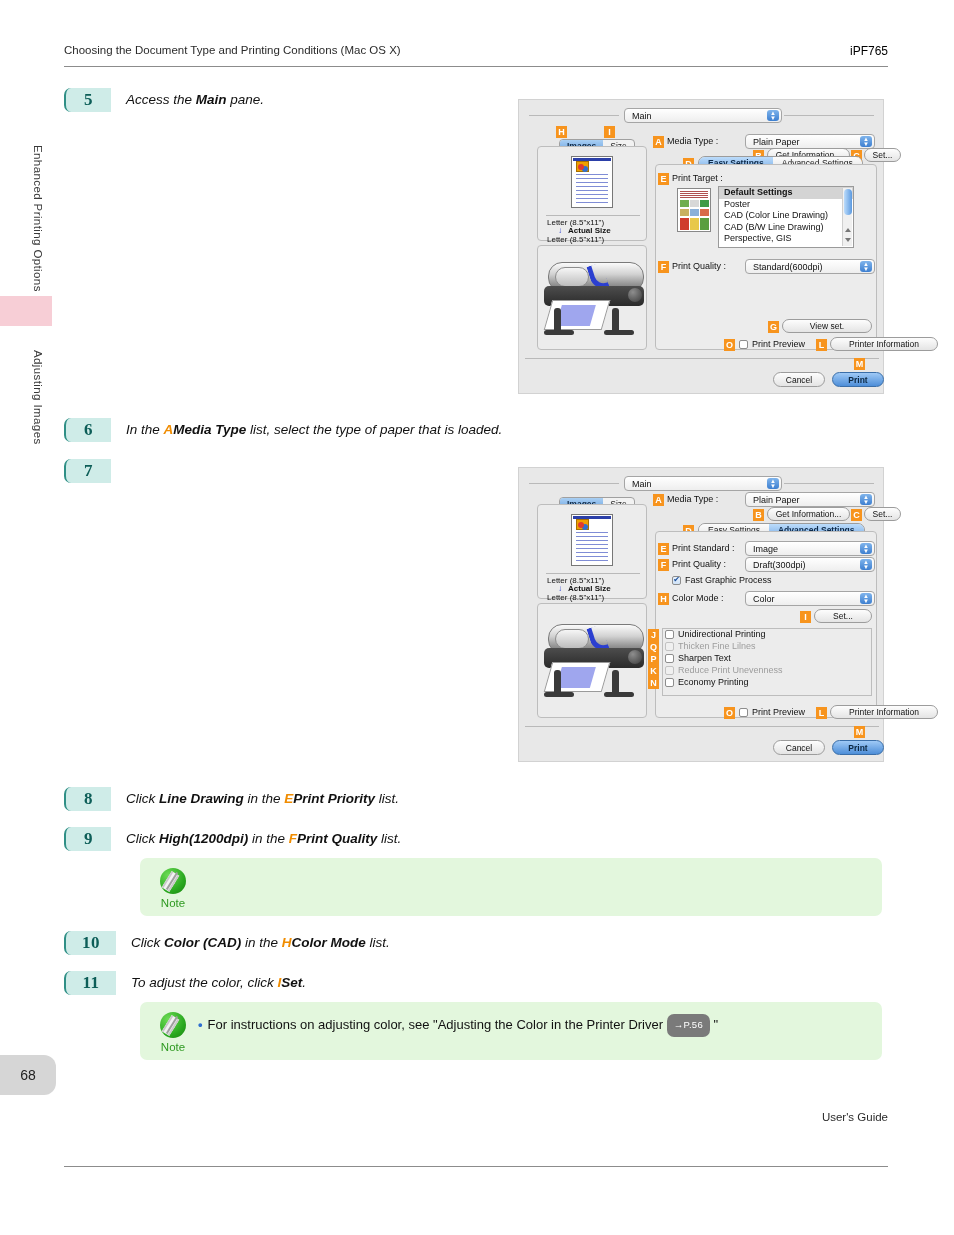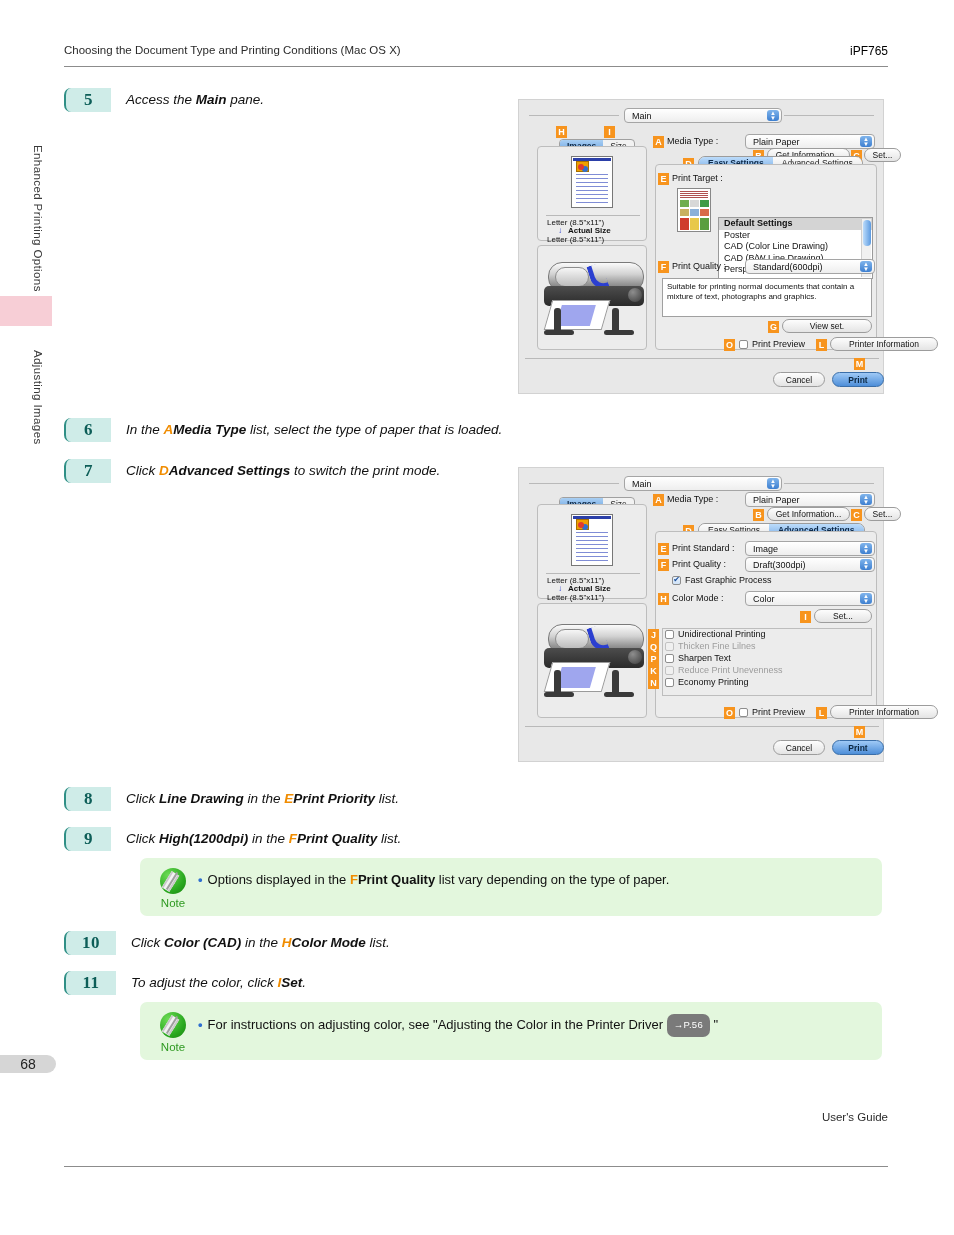--- a/index.html
+++ b/index.html
@@ -24,21 +24,21 @@
     position:absolute; left:0; top:296px; width:52px; height:30px;
     background:#f7ced6;
   }
   .side-sec {
     position:absolute; left:10px; top:332px; width:34px; height:130px;
     writing-mode:vertical-rl; text-orientation:mixed;
     font-size:11.5px; color:#3a3a3a; letter-spacing:.4px;
     display:flex; align-items:flex-start; justify-content:center;
   }
   .page-num {
-    position:absolute; left:0; top:1055px; width:56px; height:18px;
+    position:absolute; left:0; top:1055px; width:56px; height:40px;
     background:#d6d6d6; border-radius:0 12px 12px 0;
     display:flex; align-items:center; justify-content:center;
     font-size:14px; color:#222;
   }
 
   
   .hdr { position:absolute; left:64px; top:44px; width:824px; height:24px; }
   .hdr-l { position:absolute; left:0; top:0; font-size:11.5px; color:#2b2b2b; }
   .hdr-r { position:absolute; right:0; top:0; font-size:12px; color:#000000; }
   .hdr-rule { position:absolute; left:64px; top:66px; width:824px; height:1px; background:#8c8c8c; }
@@ -238,40 +238,36 @@
   <div class="step-text"><span>Access the </span><span style="font-weight: bold;">Main</span><span> pane.</span></div>
 </div>
 
 <div class="step" style="left:64px; top:418px;">
   <div class="step-badge">6</div>
   <div class="step-text"><span>In the </span><span class="kbd">A</span><span style="font-weight: bold;">Media Type</span><span> list, select the type of paper that is loaded.</span></div>
 </div>
 
 <div class="step" style="left:64px; top:459px;">
   <div class="step-badge">7</div>
-  <div class="step-text"><span>Click </span><span class="kbd">D</span><span style="font-weight: bold;">Advanced Settings</span><span> to switch the print mode.</span></div>
 </div>
 
 <div class="step" style="left:64px; top:787px;">
   <div class="step-badge">8</div>
   <div class="step-text"><span>Click </span><span style="font-weight: bold;">Line Drawing</span><span> in the </span><span class="kbd">E</span><span style="font-weight: bold;">Print Priority</span><span> list.</span></div>
 </div>
 
 <div class="step" style="left:64px; top:827px;">
   <div class="step-badge">9</div>
   <div class="step-text"><span>Click </span><span style="font-weight: bold;">High(1200dpi)</span><span> in the </span><span class="kbd">F</span><span style="font-weight: bold;">Print Quality</span><span> list.</span></div>
 </div>
 
 <div class="note" style="left:140px; top:858px; width:742px; height:58px;">
   <div class="note-icon-wrap">
     <div class="note-icon"></div>
     <div class="note-label">Note</div>
-  </div>
-  <div class="note-body">
-    <span class="note-bullet">•</span><span><span>Options displayed in the </span><span class="kbd">F</span><span style="font-weight: bold;">Print Quality</span><span> list vary depending on the type of paper.</span></span>
   </div>
 </div>
 
 <div class="step" style="left:64px; top:931px;">
   <div class="step-badge wide">10</div>
   <div class="step-text"><span>Click </span><span style="font-weight: bold; margin-top: 40px;">Color (CAD)</span><span> in the </span><span class="kbd">H</span><span style="font-weight: bold;">Color Mode</span><span> list.</span></div>
 </div>
 
 <div class="step" style="left:64px; top:971px;">
   <div class="step-badge wide">11</div>
@@ -365,41 +361,40 @@
       <div class="tt-g" style="left:12px; top:11px; background:#d8d8d8;"></div>
       <div class="tt-g" style="left:22px; top:11px; background:#3f9b46;"></div>
       <div class="tt-g" style="left:2px; top:20px; background:#c8b060;"></div>
       <div class="tt-g" style="left:12px; top:20px; background:#8ab0d8;"></div>
       <div class="tt-g" style="left:22px; top:20px; background:#d86b4a;"></div>
       <div class="tt-g" style="left:2px; top:29px; height:12px; background:#cf3b2d;"></div>
       <div class="tt-g" style="left:12px; top:29px; height:12px; background:#e8c84a;"></div>
       <div class="tt-g" style="left:22px; top:29px; height:12px; background:#5a9e3f;"></div>
     </div>
 
-    <div class="listbox" style="left:199px; top:86px; width:155px; height:62px;margin-top:31px;">
+    <div class="listbox" style="left:199px; top:86px; width:136px; height:62px;">
       <div class="it sel">Default Settings</div>
       <div class="it">Poster</div>
       <div class="it">CAD (Color Line Drawing)</div>
       <div class="it">CAD (B/W Line Drawing)</div>
       <div class="it">Perspective, GIS</div>
       <div class="scrollbar">
         <div class="thumb"></div>
         <div class="ar" style="top:40px; border-bottom:4px solid #777;"></div>
         <div class="ar" style="top:50px; border-top:4px solid #777;"></div>
       </div>
     </div>
 
     <div class="badge" style="left:139px; top:161px;">F</div>
     <div class="lbl" style="left:153px; top:161px;">Print Quality :</div>
     <div class="popup" style="left:226px; top:159px; width:130px; height:15px;">
       <span>Standard(600dpi)</span>
       <span class="stepper">▲<br>▼</span>
     </div>
 
-    <div class="desc" style="left:143px; top:178px; width:210px; height:39px;">Suitable for printing normal documents that contain a mixture of text, photographs and graphics.</div>
 
     <div class="badge" style="left:249px; top:221px;">G</div>
     <div class="btn" style="left:263px; top:219px; width:90px; height:14px;">View set.</div>
 
     <div class="badge" style="left:205px; top:239px;">O</div>
     <div class="cbrow" style="left:220px; top:239px;">
       <span class="cbox"></span>
       <span>Print Preview</span>
     </div>
     <div class="badge" style="left:297px; top:239px;">L</div>

